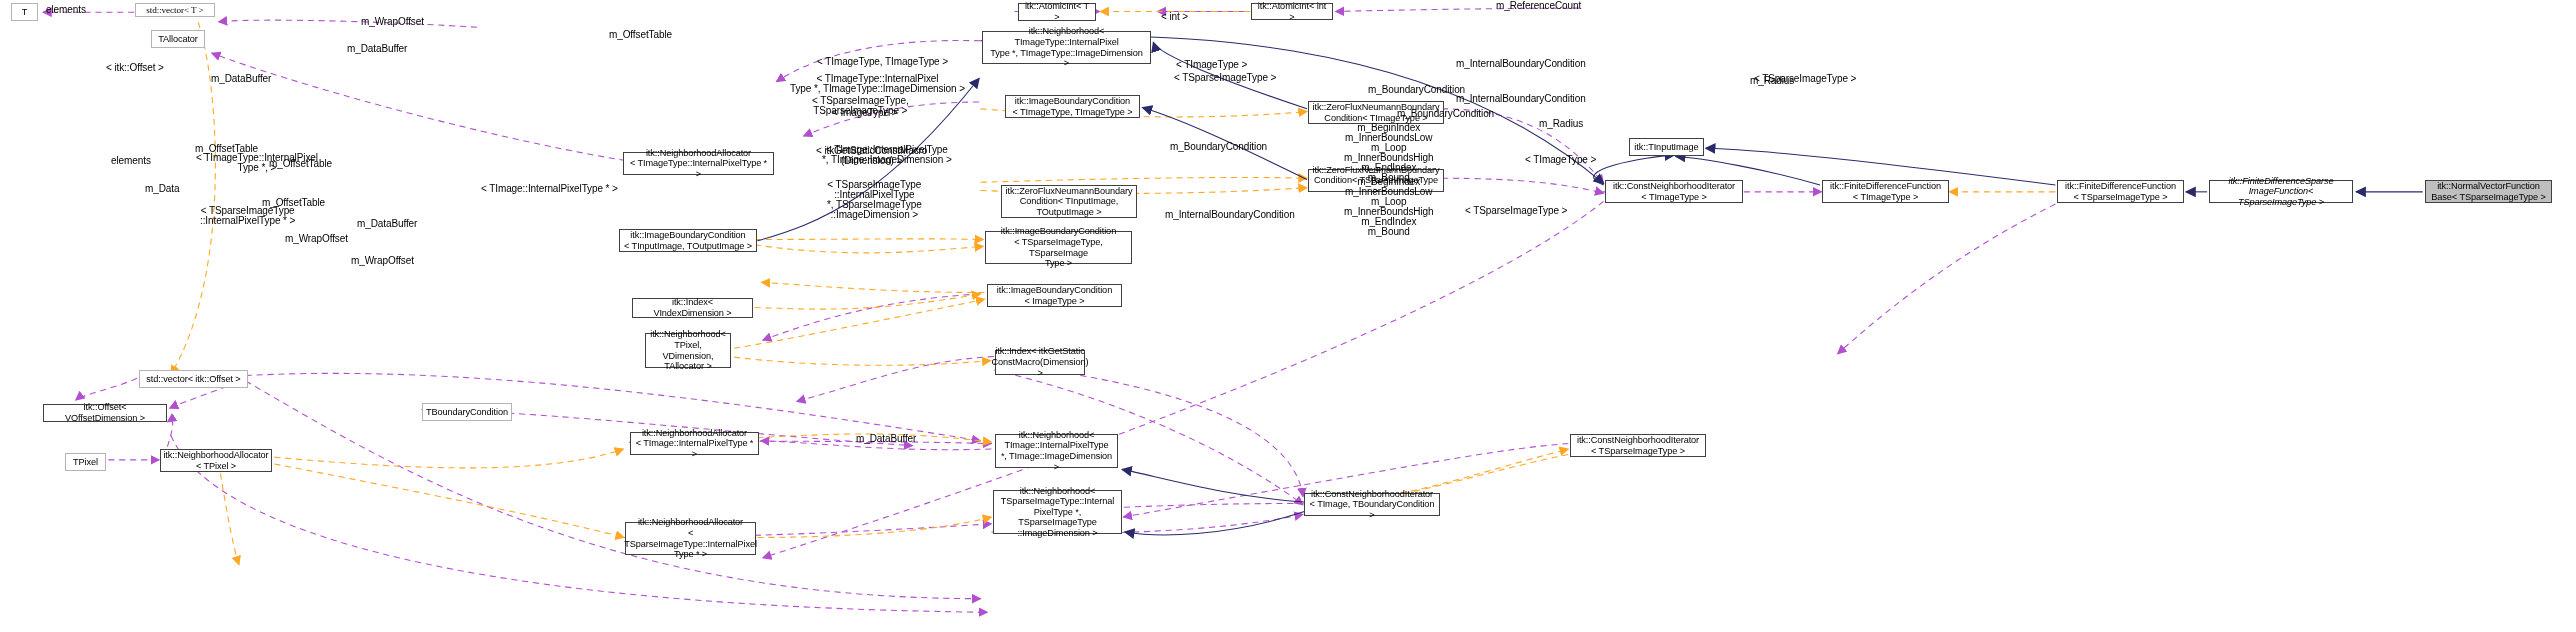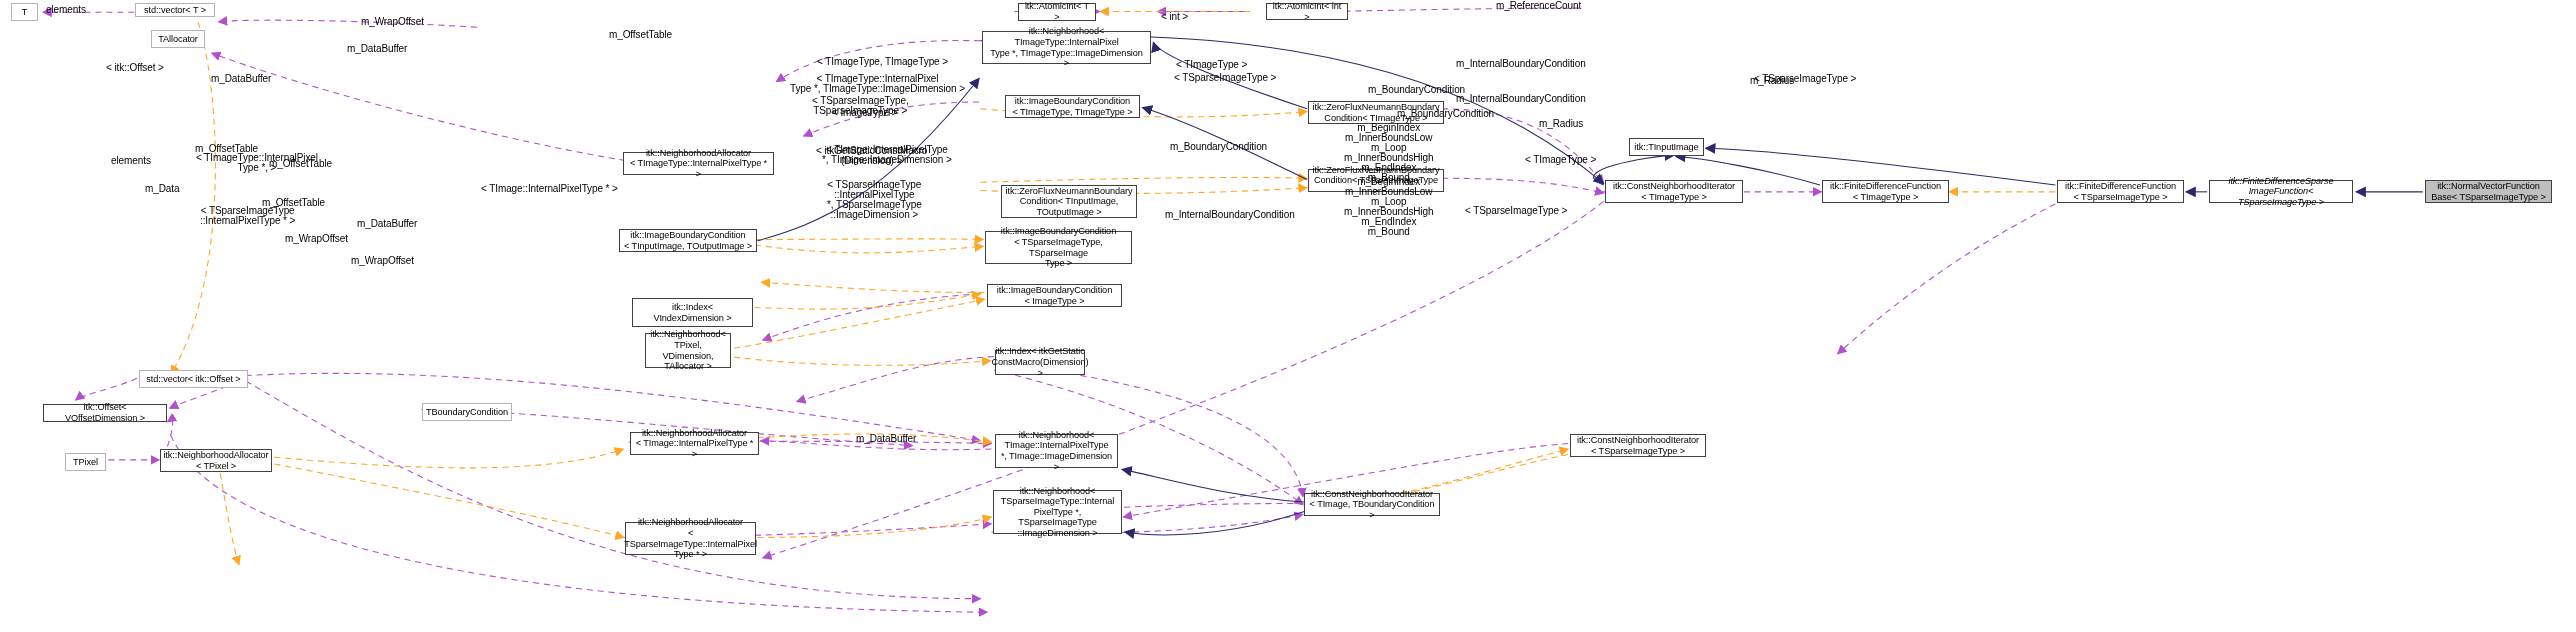--- a/index.html
+++ b/index.html
@@ -135,23 +135,23 @@
         <path d="M1916,738 C1800,730 1700,700 1648,690"></path>
         <path d="M1916,752 C1800,790 1700,790 1652,782"></path>
         <path d="M1440,60 C1700,40 2100,50 2356,270"></path>
         <path d="M1112,354 C1200,330 1300,290 1438,115"></path>
       </g>
     </g>
   </svg>
 
   <div id="nodes">
       <div class="node thin" style="left: 11px; top: 3.4px; width: 27px; height: 17.7px;">T</div>
-      <div class="node thin" style="left: 135px; top: 3.4px; width: 80px; height: 14px;">std::vector&lt; T &gt;</div>
+      <div class="node thin" style="left: 135px; top: 3.4px; width: 80px; height: 14px; font-family: Liberation Serif, serif;">std::vector&lt; T &gt;</div>
       <div class="node" style="left: 1018px; top: 3px; width: 78px; height: 17.7px;">itk::AtomicInt&lt; T &gt;</div>
-      <div class="node" style="left: 1251px; top: 2.7px; width: 82px; height: 17.7px; margin-left: 15px;">itk::AtomicInt&lt; int &gt;</div>
+      <div class="node" style="left: 1251px; top: 2.7px; width: 82px; height: 17.7px;">itk::AtomicInt&lt; int &gt;</div>
       <div class="node thin" style="left: 151px; top: 30px; width: 54px; height: 17.7px;">TAllocator</div>
       <div class="node" style="left: 982px; top: 31px; width: 169px; height: 33px;">itk::Neighborhood&lt;
  TImageType::InternalPixel
 Type *, TImageType::ImageDimension &gt;</div>
       <div class="node" style="left: 1005px; top: 95px; width: 135px; height: 23px;">itk::ImageBoundaryCondition
 &lt; TImageType, TImageType &gt;</div>
       <div class="node" style="left: 1308px; top: 101px; width: 136px; height: 23px;">itk::ZeroFluxNeumannBoundary
 Condition&lt; TImageType &gt;</div>
       <div class="node" style="left: 1629px; top: 138px; width: 75px; height: 17.7px;">itk::TInputImage</div>
       <div class="node" style="left: 623px; top: 152px; width: 151px; height: 23px;">itk::NeighborhoodAllocator
@@ -171,21 +171,21 @@
       <div class="node" style="left: 619px; top: 229px; width: 138px; height: 23px;">itk::ImageBoundaryCondition
 &lt; TInputImage, TOutputImage &gt;</div>
       <div class="node" style="left: 1001px; top: 185px; width: 136px; height: 33px;">itk::ZeroFluxNeumannBoundary
 Condition&lt; TInputImage,
 TOutputImage &gt;</div>
       <div class="node" style="left: 985px; top: 231px; width: 147px; height: 33px;">itk::ImageBoundaryCondition
 &lt; TSparseImageType, TSparseImage
 Type &gt;</div>
       <div class="node" style="left: 987px; top: 284px; width: 135px; height: 23px;">itk::ImageBoundaryCondition
 &lt; ImageType &gt;</div>
-      <div class="node" style="left: 632px; top: 298px; width: 121px; height: 29px;">itk::Index&lt; VIndexDimension &gt;</div>
+      <div class="node" style="left: 632px; top: 298px; width: 121px; height: 20px;">itk::Index&lt; VIndexDimension &gt;</div>
       <div class="node" style="left: 645px; top: 333px; width: 86px; height: 35px;">itk::Neighborhood&lt;
 TPixel, VDimension,
 TAllocator &gt;</div>
       <div class="node" style="left: 995px; top: 350px; width: 90px; height: 24.5px;">itk::Index&lt; itkGetStatic
 ConstMacro(Dimension) &gt;</div>
       <div class="node thin" style="left: 139px; top: 370px; width: 109px; height: 17.7px;">std::vector&lt; itk::Offset &gt;</div>
       <div class="node" style="left: 43px; top: 404px; width: 124px; height: 17.7px;">itk::Offset&lt; VOffsetDimension &gt;</div>
       <div class="node thin" style="left: 422px; top: 403px; width: 90px; height: 17.7px;">TBoundaryCondition</div>
       <div class="node" style="left: 995px; top: 434px; width: 123px; height: 34px;">itk::Neighborhood&lt;
 TImage::InternalPixelType

